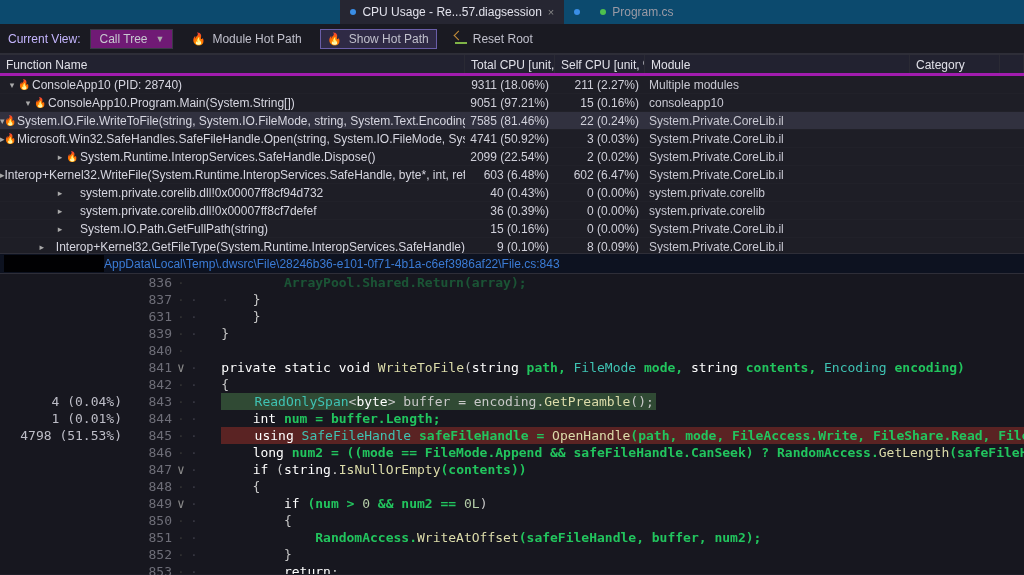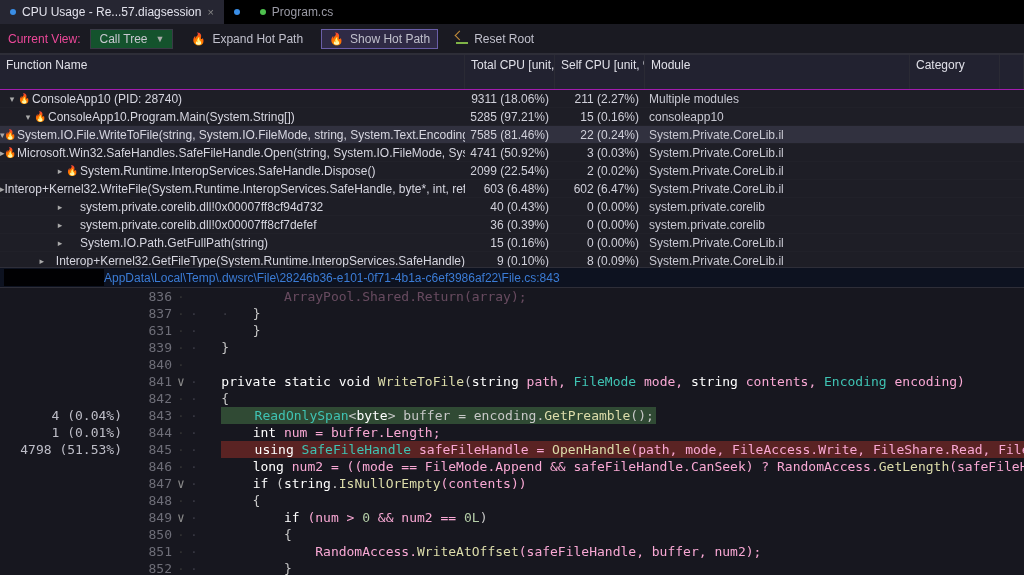--- a/index.html
+++ b/index.html
@@ -6,40 +6,40 @@
   html, body {
     width: 1024px; height: 575px;
     font-family: "Segoe UI", Arial, sans-serif;
     font-size: 12px;
     background: #1e1e28;
     color: #c8c8d0;
     overflow: hidden;
   }
   .tabs {
     display: flex; align-items: center;
-    height: 24px; background: #000000;
+    height: 24px; background: #0c4a6e; justify-content: center;
   }
   .tab {
     display: flex; align-items: center; gap: 6px;
     padding: 0 10px; height: 24px;
     color: #9a9aa5; cursor: pointer;
   }
   .tab.active { background: #262632; color: #e2e2ec; }
   .tab .dot { width: 6px; height: 6px; border-radius: 50%; background: #3a8ee6; }
   .tab .green { background: #4ec04e; }
   .tab-close { font-size: 11px; color: #888; }
   .toolbar {
     display: flex; align-items: center; gap: 10px;
     padding: 4px 8px; height: 30px; background: #1a1a22;
     border-bottom: 1px solid #2e2e38;
   }
-  .toolbar-label { color: #ec4899; }
+  .toolbar-label { color: #c4b5fd; }
   .combo {
     display: flex; align-items: center; gap: 8px;
-    background: #14532d; padding: 2px 8px; border: 1px solid #3a3a46;
+    background: #701a75; padding: 2px 8px; border: 1px solid #3a3a46;
   }
   .chev { font-size: 9px; color: #aaa; }
   .tool-btn {
     display: flex; align-items: center; gap: 6px;
     padding: 3px 8px; color: #c0c0cc; cursor: pointer;
   }
   .tool-btn.selected { border: 1px solid #6a5ea8; background: #2f2a45; padding: 2px 7px; }
   .flame { color: #ff5a2a; }
   .flame.red { color: #ff364a; }
   .reset-ico {
@@ -49,23 +49,23 @@
   .reset-ico::after{
     content:""; position:absolute; left:0; top:-2px; width:6px; height:6px;
     border:1px solid #c78f3a; border-right:none; border-top:none;
     transform: rotate(45deg);
   }
 
   .grid-header {
     display: grid;
     grid-template-columns: 465px 90px 90px 265px 90px 24px;
     align-items: stretch;
-    height: 36px; background: #222230;
+    height: 22px; background: #222230;
     border-top: 1px solid #2e2e38;
-    border-bottom: 1px solid #a21caf;
+    border-bottom: 3px solid #a21caf;
   }
   .col-h {
     padding: 3px 6px; color: #e0e0e8; font-weight: 400;
     border-right: 1px solid #2a2a34;
     white-space: nowrap; overflow: hidden;
   }
   .col-h.right { text-align: right; }
 
   .tree { height: 177px; overflow: hidden; background: #1e1e26; }
   .row {
@@ -104,21 +104,21 @@
     line-height: 17px; background: #17171f;
   }
   .stats-col { width: 116px; text-align: right; color: #bdbdc7; padding-right:8px;}
   .gutter { width: 42px; text-align: right; color: #6e6e78; }
   .fold-col { width: 18px; color: #6e6e78; text-align:center;}
   .code-col { flex:1; white-space: pre; overflow:hidden; }
   .code-line { height: 17px; }
   .kw { color: #ffffff; }
   .type { color: #3fc3b3; }
   .num-lit { color: #b5cea8; }
-  .ident { color: #f9a8d4; }
+  .ident { color: #22c55e; font-weight: bold; }
   .call { color: #dcdcaa; }
   .punct { color: #c8c8c8; }
   .hl-843 { background: #304a34; display:inline-block; padding:0 2px;}
   .hl-845 { background: #5a2323; display:inline-block; padding:0 2px;}
   .guide { color:#3a3a44; }
   .bp-col { width: 14px; }
 </style>
 </head>
 <body>
 
@@ -138,21 +138,21 @@
 </div>
 
 <div class="toolbar">
   <span class="toolbar-label">Current View:</span>
   <div class="combo">
     <span>Call Tree</span>
     <span class="chev">▼</span>
   </div>
   <div class="tool-btn">
     <span class="flame">🔥</span>
-    <span>Expand Hot Path</span>
+    <span>Module Hot Path</span>
   </div>
   <div class="tool-btn selected">
     <span class="flame red">🔥</span>
     <span>Show Hot Path</span>
   </div>
   <div class="tool-btn">
     <span class="reset-ico"></span>
     <span>Reset Root</span>
   </div>
 </div>
@@ -182,21 +182,21 @@
       <div></div>
       <div></div>
     </div>
     <div class="row">
       <div class="name">
         <span style="width: 22px; display: inline-block;"></span>
         <span class="exp">▾</span>
         <span class="fi" style="font-size: 10px; color: rgb(255, 90, 42);">🔥</span>
         <span>ConsoleApp10.Program.Main(System.String[])</span>
       </div>
-      <div class="num">5285 (97.21%)</div>
+      <div class="num">9051 (97.21%)</div>
       <div class="num">15 (0.16%)</div>
       <div class="mod">consoleapp10</div>
       <div></div>
       <div></div>
     </div>
     <div class="row selected">
       <div class="name">
         <span style="width: 38px; display: inline-block;"></span>
         <span class="exp">▾</span>
         <span class="fi" style="font-size: 10px; color: rgb(255, 90, 42);">🔥</span>

